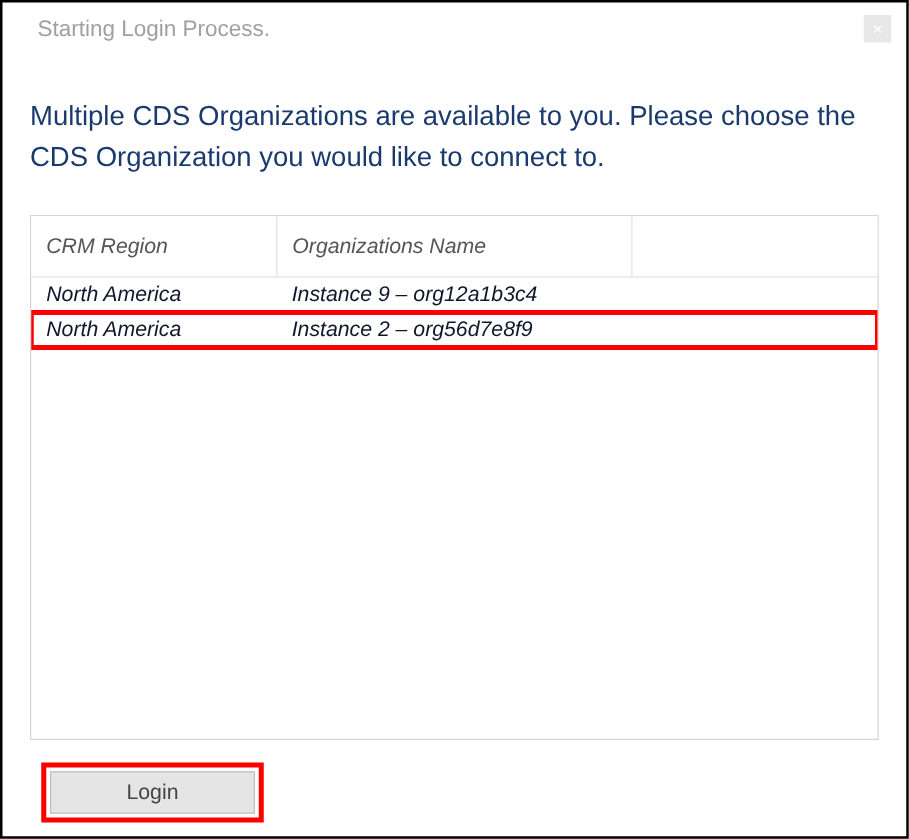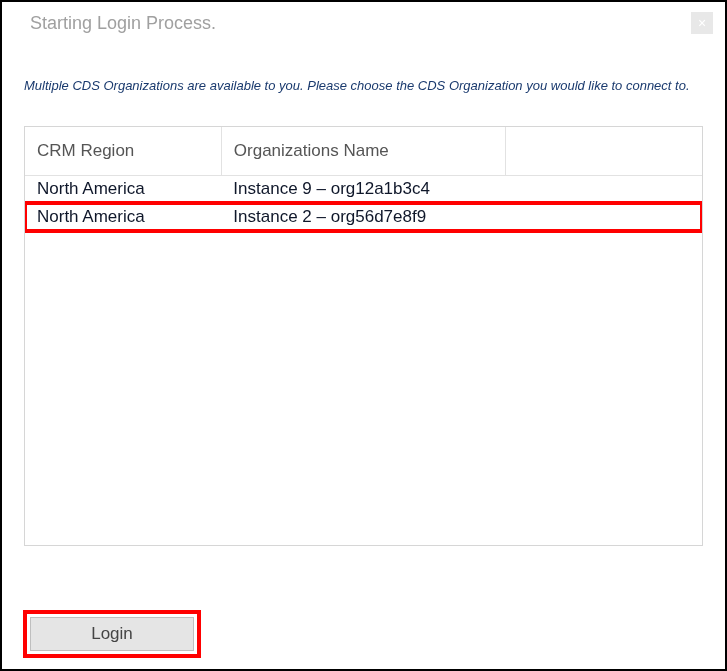--- a/index.html
+++ b/index.html
@@ -32,36 +32,36 @@
       background: #e8e8e8;
       display: flex;
       align-items: center;
       justify-content: center;
       color: #fff;
       font-size: 14px;
       cursor: pointer;
     }
     .instruction {
       color: #1a3a6e;
-      font-size: 13px;
+      font-size: 22px;
       line-height: 1.5;
       padding: 30px 22px 10px 22px;
-      font-style: italic;
     }
     .table-wrap {
       margin: 20px 22px 0 22px;
       border: 1px solid #d6d6d6;
       height: 420px;
       overflow: hidden;
       background: #fff;
     }
     table {
       width: 100%;
       border-collapse: collapse;
       font-size: 17px;
+      font-style: italic;
     }
     thead th {
       text-align: left;
       font-weight: 400;
       color: #555;
       padding: 14px 12px;
       border-right: 1px solid #e2e2e2;
       border-bottom: 1px solid #e2e2e2;
       background: #fff;
     }
@@ -79,21 +79,21 @@
     tbody tr {
       height: 28px;
     }
     .highlight-row {
       outline: 4px solid #ff0000;
       outline-offset: -2px;
     }
     .button-row {
       position: absolute;
       bottom: 18px;
-      left: 28px;
+      left: 38px;
       display: flex;
       gap: 22px;
       margin-top: 13px;
     }
     .btn {
       width: 164px;
       height: 34px;
       background: #e5e5e5;
       border: 1px solid #bfbfbf;
       color: #444;

